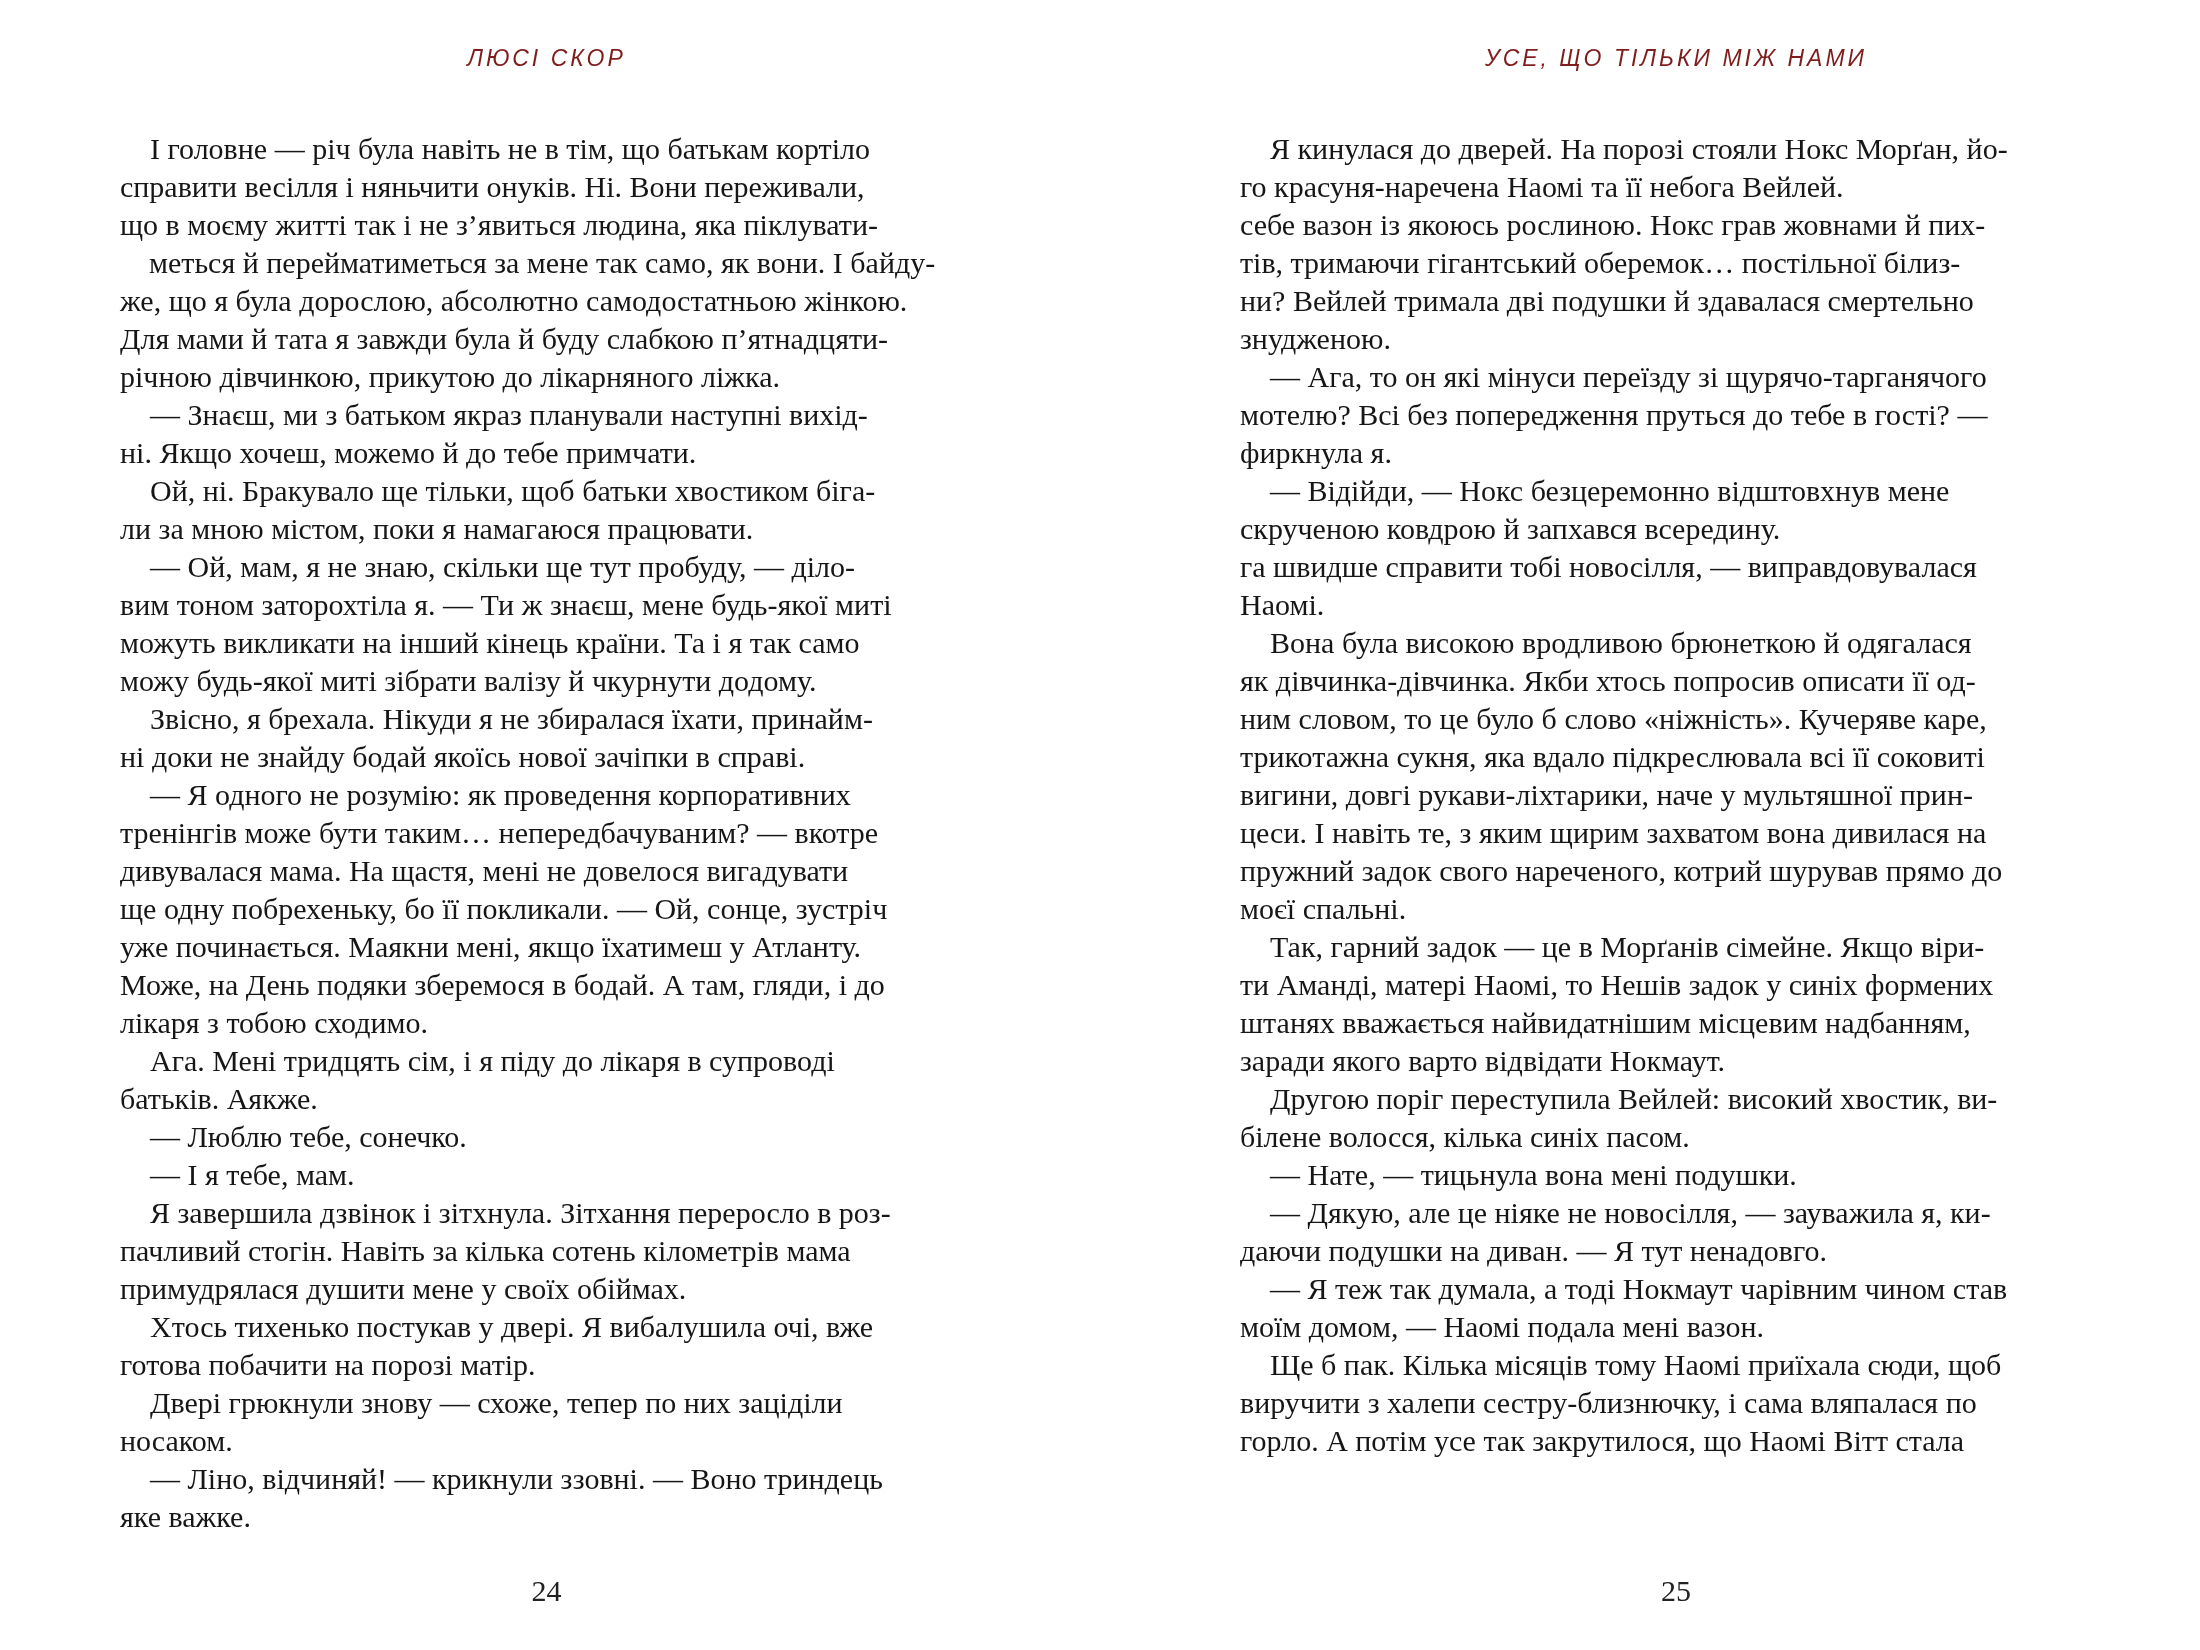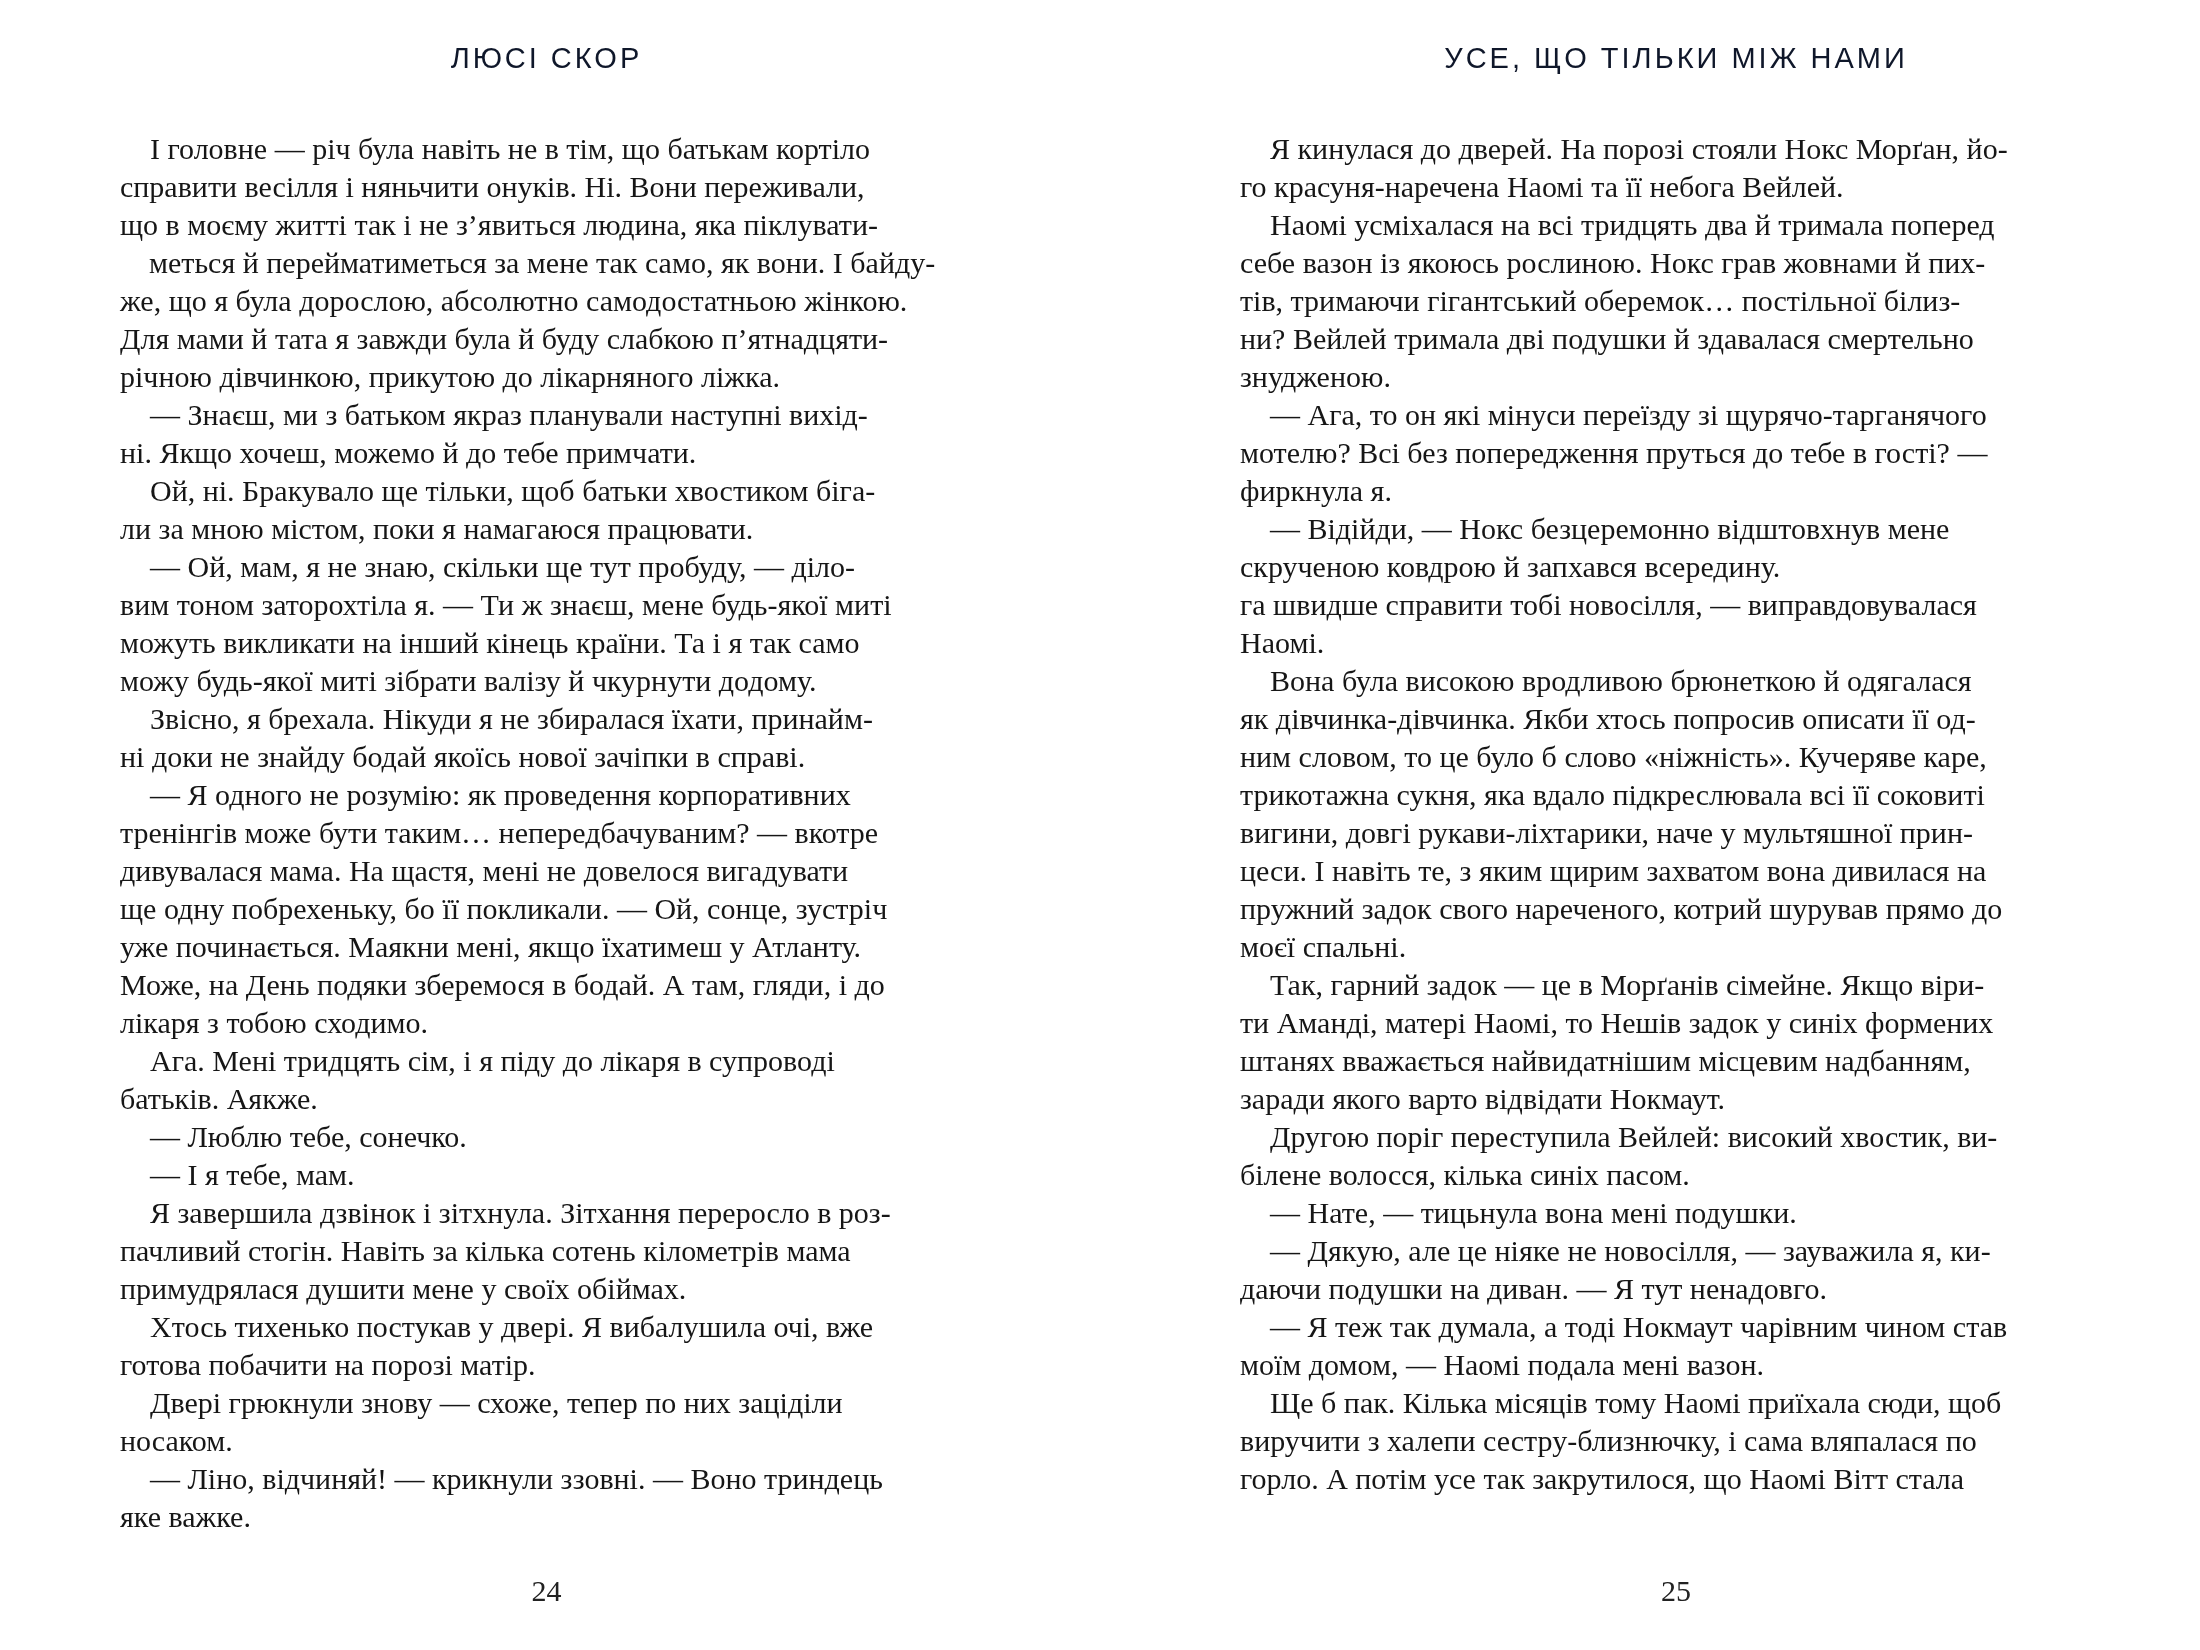--- a/index.html
+++ b/index.html
@@ -23,25 +23,26 @@
     background: #ffffff;
   }
   .page-left  { left: 0; }
   .page-right { left: 1100px; }
 
   .running-header {
     position: absolute;
     top: 44px;
     text-align: center;
     font-family: "Liberation Sans", "DejaVu Sans", sans-serif;
-    font-size: 29px;
+    font-size: 23px;
     line-height: 29px;
     font-weight: 400;
     letter-spacing: 3px;
-    color: #0f172a;
+    color: #7f1d1d;
+    font-style: italic;
   }
   .page-left  .running-header { left: 108px; width: 877px; }
   .page-right .running-header { left: 140px; width: 872px; }
 
   .text-block {
     position: absolute;
     top: 130px;
   }
   .page-left  .text-block { left: 120px; width: 877px; }
   .page-right .text-block { left: 140px; width: 872px; }
@@ -142,21 +143,20 @@
 </section>
 
 <section class="page page-right">
   <div class="running-header">УСЕ, ЩО ТІЛЬКИ МІЖ НАМИ</div>
   <div class="text-block">
       <div class="para">
         <div class="line first" style="word-spacing: 0px;">Я кинулася до дверей. На порозі стояли Нокс Морґан, йо-</div>
         <div class="line last">го красуня-наречена Наомі та її небога Вейлей.</div>
       </div>
       <div class="para">
-        <div class="line first" style="word-spacing: 0px;">Наомі усміхалася на всі тридцять два й тримала поперед</div>
         <div class="line" style="word-spacing: 0px;">себе вазон із якоюсь рослиною. Нокс грав жовнами й пих-</div>
         <div class="line" style="word-spacing: 0px;">тів, тримаючи гігантський оберемок… постільної білиз-</div>
         <div class="line" style="word-spacing: 0px;">ни? Вейлей тримала дві подушки й здавалася смертельно</div>
         <div class="line last">знудженою.</div>
       </div>
       <div class="para">
         <div class="line first" style="word-spacing: 0px;">— Ага, то он які мінуси переїзду зі щурячо-тарганячого</div>
         <div class="line" style="word-spacing: 0px;">мотелю? Всі без попередження пруться до тебе в гості? —</div>
         <div class="line last">фиркнула я.</div>
       </div>

